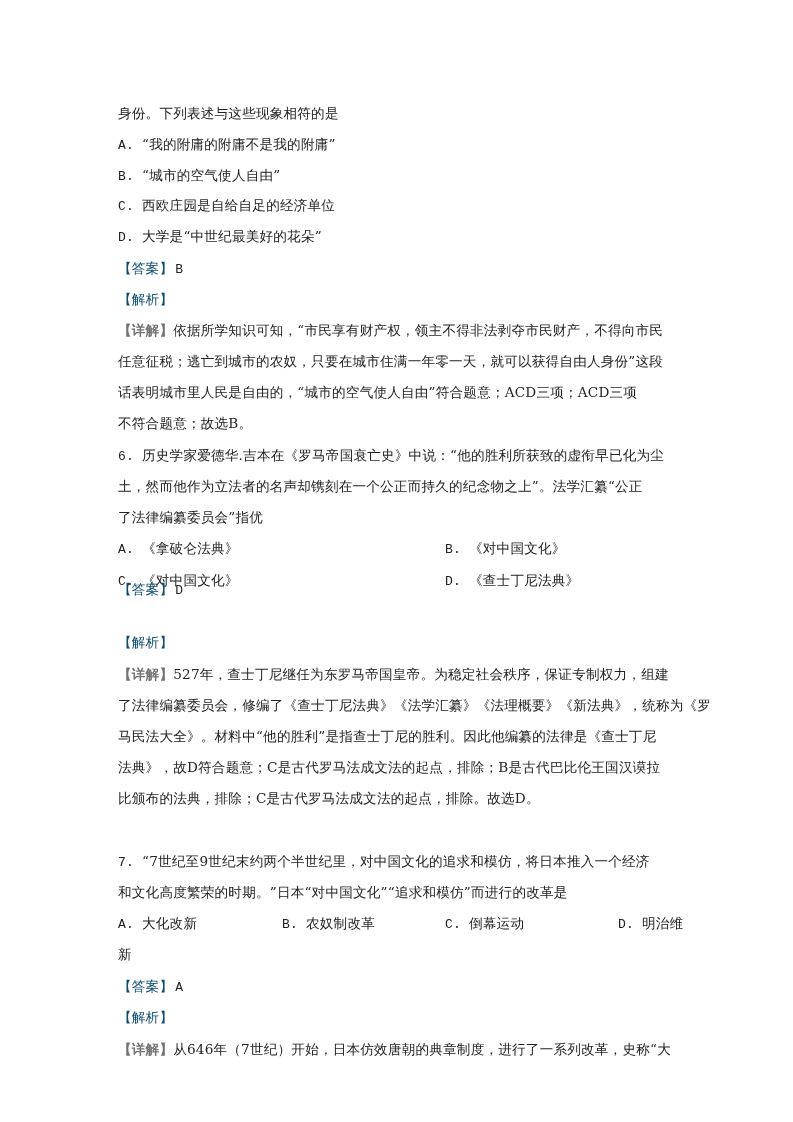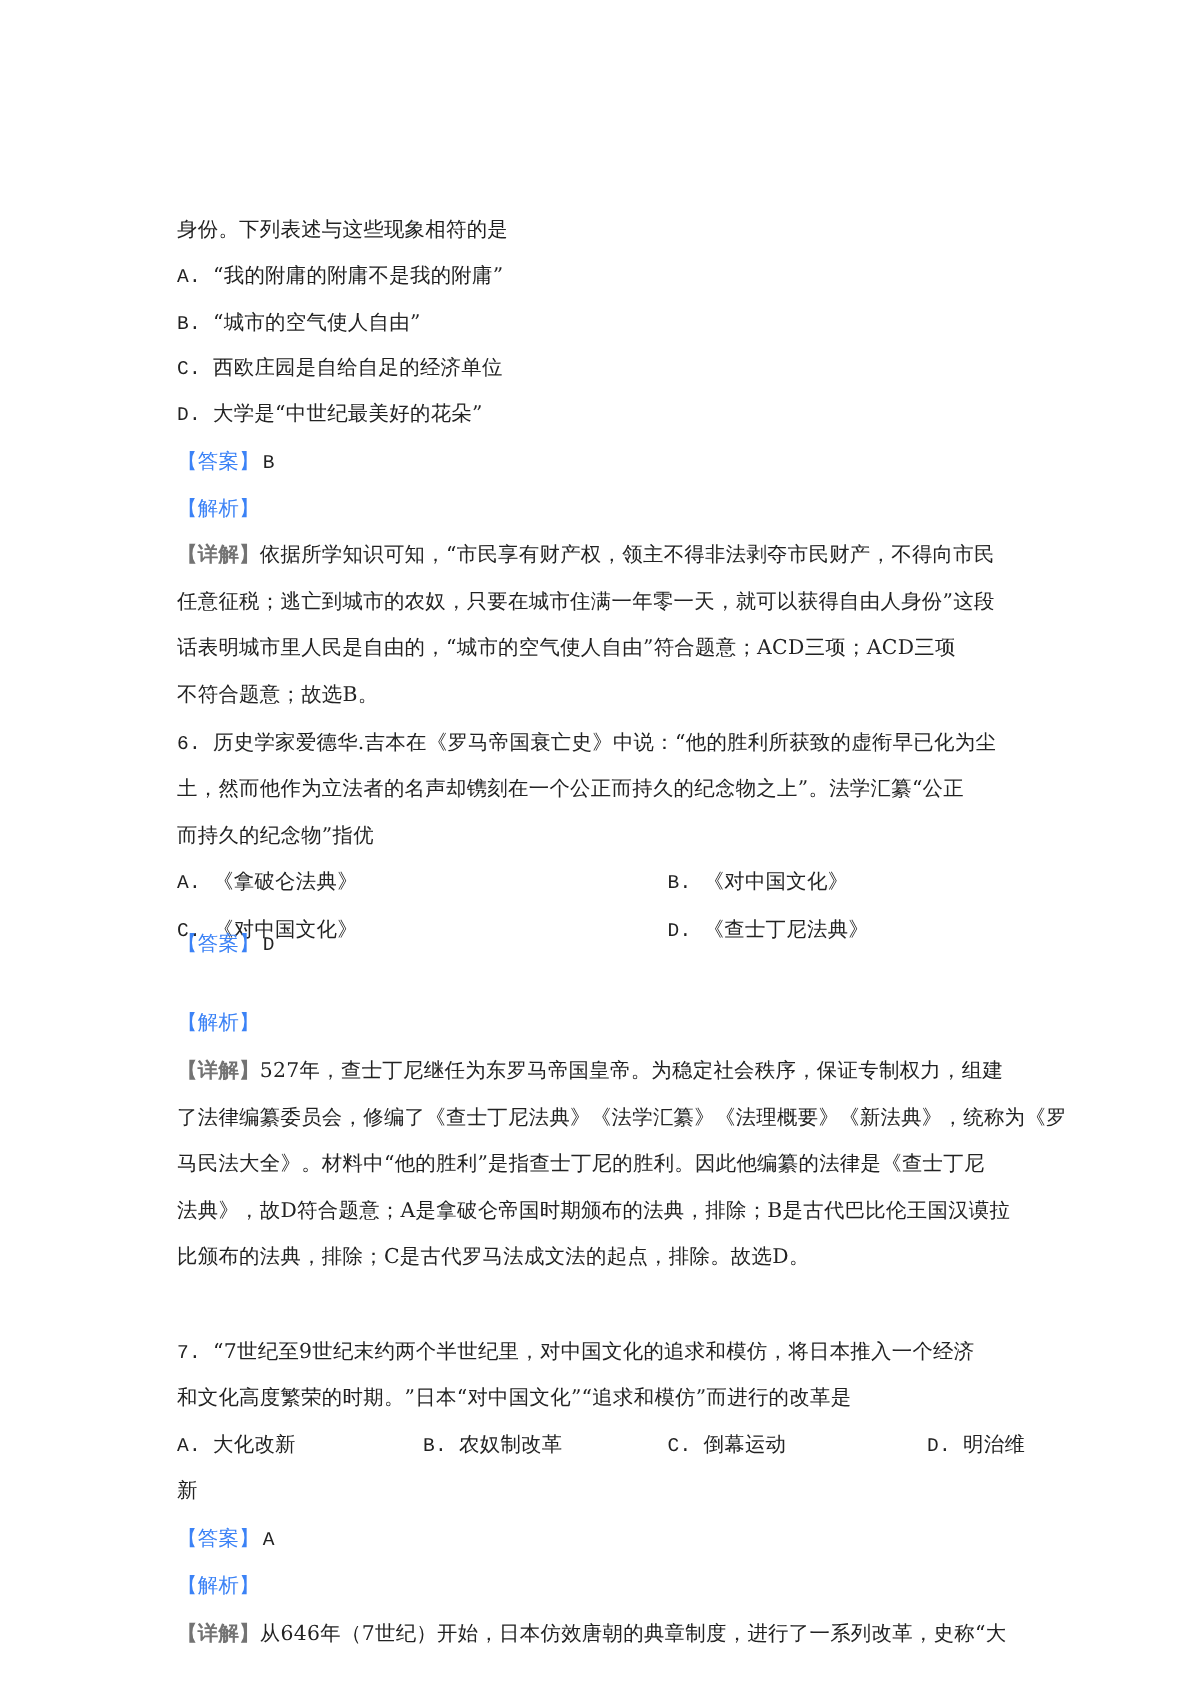--- a/index.html
+++ b/index.html
@@ -1,21 +1,21 @@
 <!DOCTYPE html>
 <html><head>
   <meta charset="utf-8">
   <style>
     html, body { margin: 0; padding: 0; background: #ffffff; }
     body { width: 793px; height: 1122px; position: relative; overflow: hidden;
       font-family: "DejaVu Serif", "Liberation Serif", serif; color: #222; }
     .page { position: absolute; left: 118px; top: 0; width: 562px; }
     .line { position: absolute; left: 0; width: 562px; font-size: 13.6px; line-height: 18px;
-      white-space: nowrap; letter-spacing: 0.2px; margin-top: 40px; }
-    .label { color: #3b82f6; }
+      white-space: nowrap; letter-spacing: 0.2px; }
+    .label { color: #0c4a6e; }
     .bold { font-weight: bold; color: #737373; }
     .opt { position: absolute; white-space: nowrap; }
     .opt-letter { display: inline-block; width: 24px; font-family: "Liberation Mono", "DejaVu Sans Mono", monospace; font-size: 13px; }
     .q-num { font-family: "Liberation Mono", "DejaVu Sans Mono", monospace; font-size: 13px; margin-right: 8px; }
     .ans-val { font-family: "Liberation Mono", "DejaVu Sans Mono", monospace; font-size: 13px; margin-left: 2px; }
   </style>
 </head>
 <body>
 
 <div class="page">
@@ -27,35 +27,35 @@
   <div class="line" style="top:227px"><span class="opt-letter">D.</span><span>大学是“中世纪最美好的花朵”</span></div>
   <div class="line" style="top:259px"><span class="label">【答案】</span><span class="ans-val">B</span></div>
   <div class="line" style="top:290px"><span class="label">【解析】</span></div>
   <div class="line" style="top:321px"><span class="bold">【详解】</span><span>依据所学知识可知，“市民享有财产权，领主不得非法剥夺市民财产，不得向市民</span></div>
   <div class="line" style="top:352px">任意征税；逃亡到城市的农奴，只要在城市住满一年零一天，就可以获得自由人身份”这段</div>
   <div class="line" style="top:383px">话表明城市里人民是自由的，“城市的空气使人自由”符合题意；ACD三项；ACD三项</div>
   <div class="line" style="top:414px">不符合题意；故选B。</div>
 
   <div class="line" style="top:446px"><span class="q-num">6.</span><span>历史学家爱德华.吉本在《罗马帝国衰亡史》中说：“他的胜利所获致的虚衔早已化为尘</span></div>
   <div class="line" style="top:477px">土，然而他作为立法者的名声却镌刻在一个公正而持久的纪念物之上”。法学汇纂“公正</div>
-  <div class="line" style="top:508px">而持久的纪念物”指优</div>
+  <div class="line" style="top:508px">了法律编纂委员会”指优</div>
   <div class="line" style="top:539px">
     <span class="opt" style="left:0"><span class="opt-letter">A.</span><span>《拿破仑法典》</span></span>
     <span class="opt" style="left:327px"><span class="opt-letter">B.</span><span>《对中国文化》</span></span>
   </div>
   <div class="line" style="top:571px">
     <span class="opt" style="left:0"><span class="opt-letter">C.</span><span>《对中国文化》</span></span>
     <span class="opt" style="left:327px"><span class="opt-letter">D.</span><span>《查士丁尼法典》</span></span>
   </div>
   <div class="line" style="top:580px"><span class="label">【答案】</span><span class="ans-val">D</span></div>
   <div class="line" style="top:633px"><span class="label">【解析】</span></div>
   <div class="line" style="top:665px"><span class="bold">【详解】</span><span>527年，查士丁尼继任为东罗马帝国皇帝。为稳定社会秩序，保证专制权力，组建</span></div>
   <div class="line" style="top:696px">了法律编纂委员会，修编了《查士丁尼法典》《法学汇纂》《法理概要》《新法典》，统称为《罗</div>
   <div class="line" style="top:727px">马民法大全》。材料中“他的胜利”是指查士丁尼的胜利。因此他编纂的法律是《查士丁尼</div>
-  <div class="line" style="top:758px">法典》，故D符合题意；A是拿破仑帝国时期颁布的法典，排除；B是古代巴比伦王国汉谟拉</div>
+  <div class="line" style="top:758px">法典》，故D符合题意；C是古代罗马法成文法的起点，排除；B是古代巴比伦王国汉谟拉</div>
   <div class="line" style="top:789px">比颁布的法典，排除；C是古代罗马法成文法的起点，排除。故选D。</div>
 
   <div class="line" style="top:852px"><span class="q-num">7.</span><span>“7世纪至9世纪末约两个半世纪里，对中国文化的追求和模仿，将日本推入一个经济</span></div>
   <div class="line" style="top:883px">和文化高度繁荣的时期。”日本“对中国文化”“追求和模仿”而进行的改革是</div>
   <div class="line" style="top:914px">
     <span class="opt" style="left:0"><span class="opt-letter">A.</span><span>大化改新</span></span>
     <span class="opt" style="left:164px"><span class="opt-letter">B.</span><span>农奴制改革</span></span>
     <span class="opt" style="left:327px"><span class="opt-letter">C.</span><span>倒幕运动</span></span>
     <span class="opt" style="left:500px"><span class="opt-letter">D.</span><span>明治维</span></span>
   </div>

